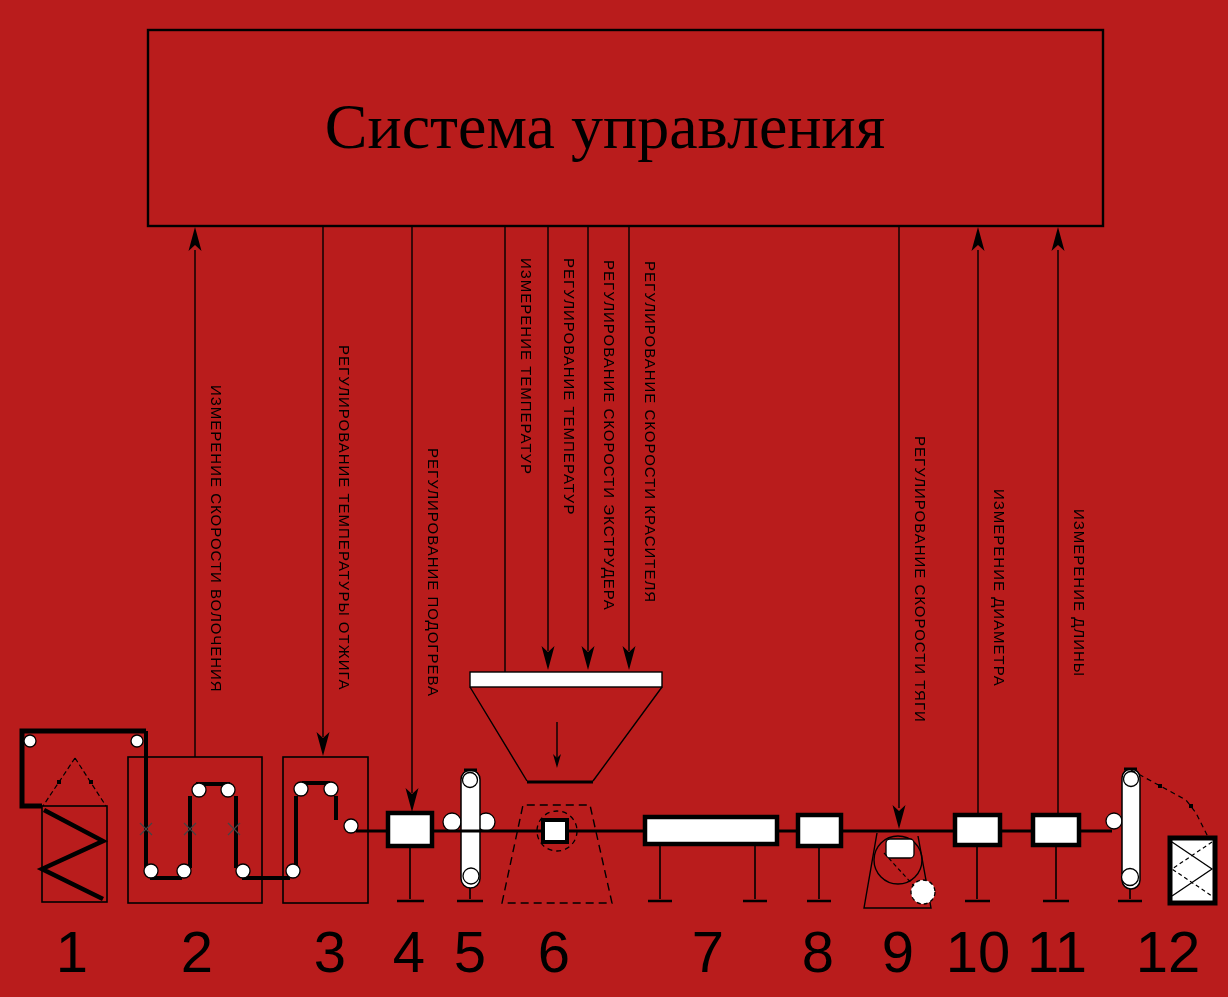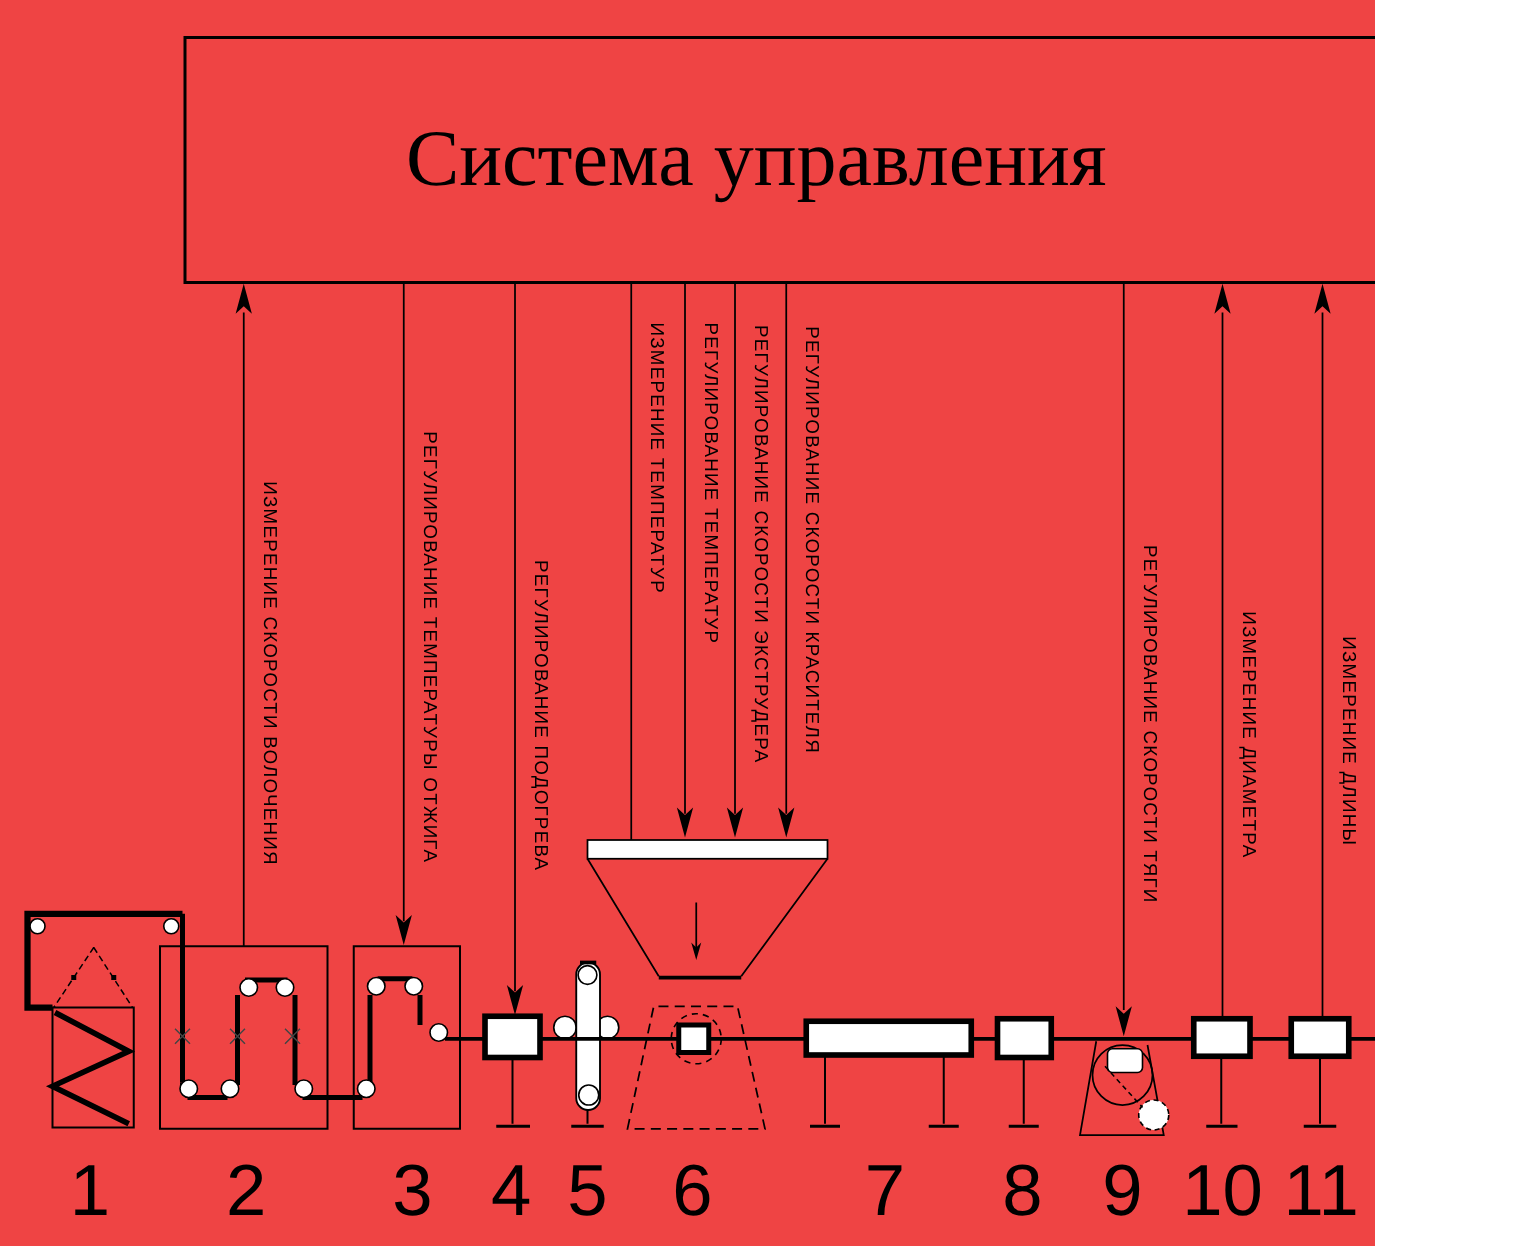--- a/index.html
+++ b/index.html
@@ -1,16 +1,16 @@
 <!DOCTYPE html>
 <html><head>
 <meta charset="utf-8">
 <style>
   html,body{margin:0;padding:0;background:#ffffff;}
-  .stage{position:relative;width:1100px;height:997px;background:#ef4444;overflow:hidden;}
+  .stage{position:relative;width:1228px;height:997px;background:#b91c1c;overflow:hidden;}
   svg{display:block;}
   .title-text{font-family:"Liberation Serif","DejaVu Serif",serif;}
   .sig-label{font-family:"Liberation Sans","DejaVu Sans",sans-serif;font-size:15px;letter-spacing:1px;fill:#000;}
   .num-label{font-family:"Liberation Sans","DejaVu Sans",sans-serif;font-size:58px;fill:#000;}
 </style>
 </head>
 <body>
 
 <div class="stage">
 <svg width="1228" height="997" viewBox="0 0 1228 997">

